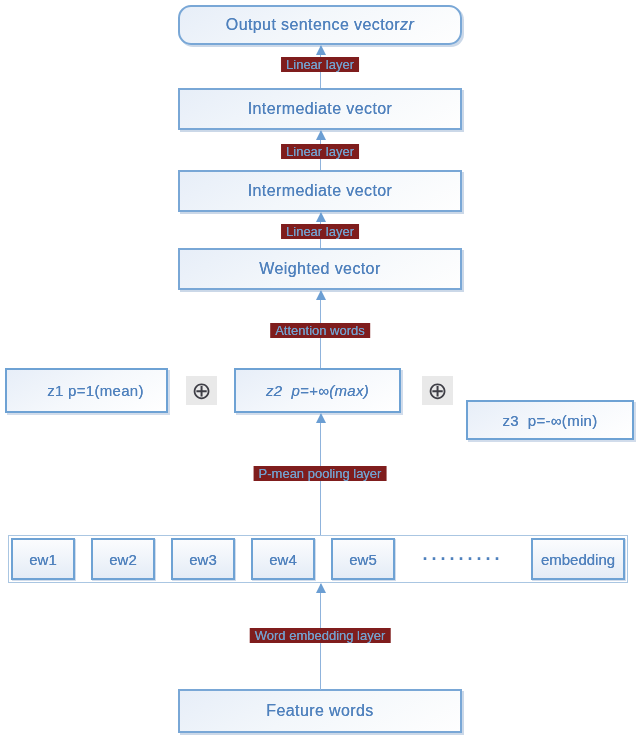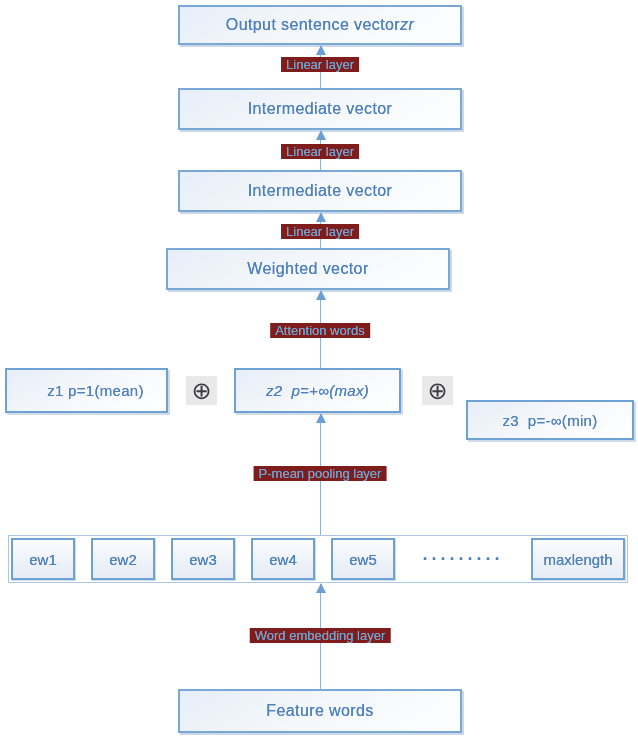--- a/index.html
+++ b/index.html
@@ -128,21 +128,21 @@
     font-weight: bold;
     letter-spacing: 3px;
   }
   .ew-last { width: 94px; }
 </style>
 </head>
 <body>
 
 <div id="canvas">
 
-  <div class="vbox" style="left:178px; top:5px; width:284px; height:40px;">
+  <div class="vbox" style="left:178px; top:5px; width:284px; height:40px;border-radius:13px;">
     <span>Output sentence vector </span>
       <span class="it">zr</span>
   </div>
 
   <div class="connector" style="top:46px; height:42px;">
     <div class="arrowhead"></div>
   </div>
   <div class="conn-label" style="top:57px;">Linear layer</div>
 
   <div class="vbox" style="left:178px; top:88px; width:284px; height:42px;">
@@ -156,21 +156,21 @@
 
   <div class="vbox" style="left:178px; top:170px; width:284px; height:42px;">
     <span>Intermediate vector</span>
   </div>
 
   <div class="connector" style="top:213px; height:35px;">
     <div class="arrowhead"></div>
   </div>
   <div class="conn-label" style="top:224px;">Linear layer</div>
 
-  <div class="vbox" style="left:166px; top:248px; width:284px; height:42px;">
+  <div class="vbox" style="left:178px; top:248px; width:284px; height:42px;">
     <span>Weighted vector</span>
   </div>
 
   <div class="connector" style="top:291px; height:77px;">
     <div class="arrowhead"></div>
   </div>
   <div class="conn-label" style="top:323px;">Attention words</div>
 
   <div class="zbox" style="left:5px; top:368px; width:163px; height:45px;padding-left:18px;">
     <span>z1 p=1(mean)</span>
@@ -208,21 +208,21 @@
       <span>ew3</span>
     </div>
     <div class="ew-cell">
       <span>ew4</span>
     </div>
     <div class="ew-cell">
       <span>ew5</span>
     </div>
     <div class="ew-dots">·········</div>
     <div class="ew-cell ew-last">
-      <span>maxlength</span>
+      <span>embedding</span>
     </div>
   </div>
 
   <div class="connector" style="top:584px; height:106px;">
     <div class="arrowhead"></div>
   </div>
   <div class="conn-label" style="top:628px;">Word embedding layer</div>
 
   <div class="vbox" style="left:178px; top:689px; width:284px; height:44px;">
     <span>Feature words</span>

